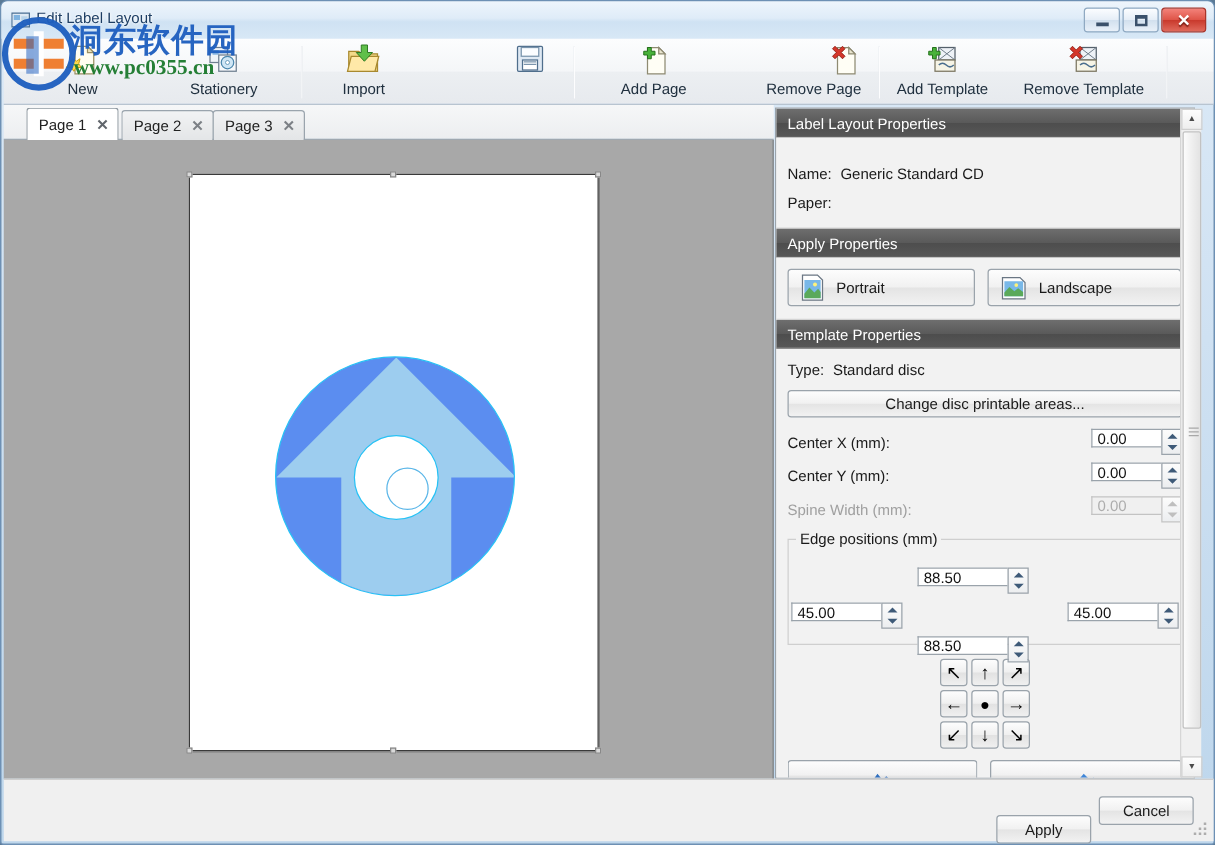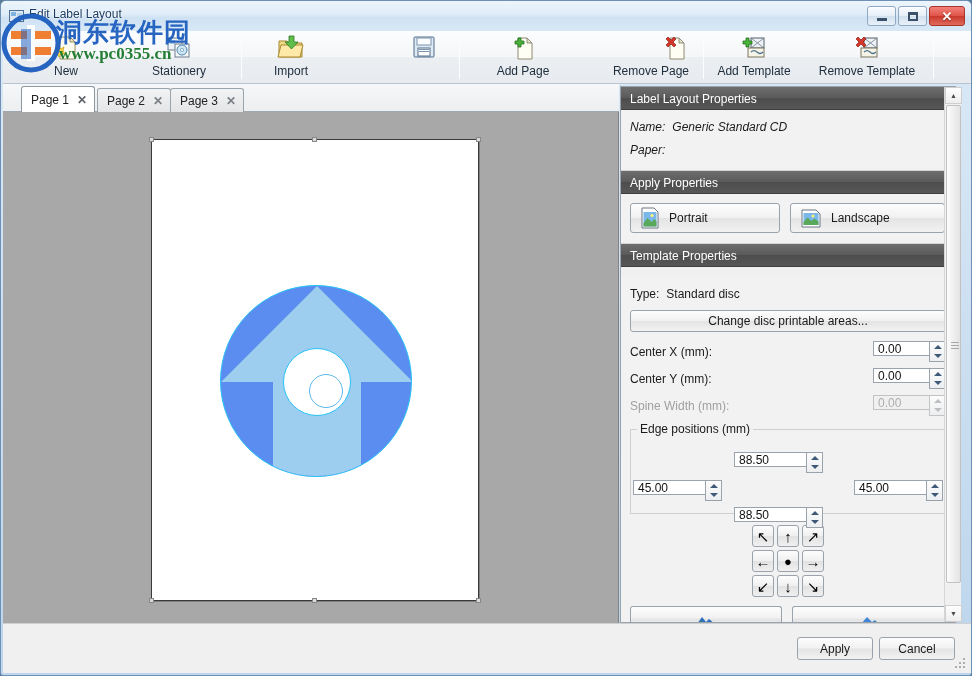--- a/index.html
+++ b/index.html
@@ -208,21 +208,21 @@
 
   
   #footer {
     position:absolute; left:2px; top:622px; width:968px; height:50px;
     background:#f0f0f0;
     border-top:1px solid #cfcfcf;
   }
   #apply, #cancel {
     position:absolute; top:13px; height:23px; width:76px;
   }
-  #apply { left:794px; }
+  #apply { left:794px;margin-top:15px; }
   #cancel { left:876px; }
   #grip {
     position:absolute; right:4px; bottom:3px; width:12px; height:12px;
   }
   #grip i { position:absolute; width:2px; height:2px; background:#adadad; }
 
   
   #wm {
     position:absolute; left:0; top:12px; width:215px; height:62px;
     pointer-events:none; opacity:.96;
@@ -410,21 +410,21 @@
       <div class="handle" style="left:-3px;bottom:-3px;"></div>
       <div class="handle" style="right:-3px;bottom:-3px;"></div>
       <div class="handle" style="left:160px;top:-3px;"></div>
       <div class="handle" style="left:160px;bottom:-3px;"></div>
     </div>
   </div>
 
   <div id="rightpanel">
 
     <div class="sechead">Label Layout Properties</div>
-    <div class="secbody" style="padding-top:10px;font-style:italic;">
+    <div class="secbody" style="padding-top:22px;">
       <div class="row" style="margin-bottom:9px;">
         <span class="lbl">Name:</span>
         <span class="valtxt">Generic Standard CD</span>
       </div>
       <div class="row" style="margin-bottom:4px;">
         <span class="lbl" style="width:44px;">Paper:</span>
       </div>
     </div>
 
     <div class="sechead">Apply Properties</div>
@@ -445,21 +445,21 @@
             <rect x="3.5" y="5" width="15" height="12" fill="#79b8e8"></rect>
             <path d="M3.5 14 l4 -4.5 4 3.5 3 -2.5 4 3 0 3.5 -15 0z" fill="#5aa95a"></path>
             <circle cx="13" cy="8" r="1.5" fill="#fff27a"></circle>
           </svg>
           <span style="margin-left:9px;">Landscape</span>
         </div>
       </div>
     </div>
 
     <div class="sechead">Template Properties</div>
-    <div class="secbody" style="padding-top:10px;border-bottom:none;margin-top:10px;">
+    <div class="secbody" style="padding-top:10px;border-bottom:none;">
       <div class="row" style="margin-bottom:9px;">
         <span class="lbl">Type:</span>
         <span class="valtxt">Standard disc</span>
       </div>
 
       <div class="btn" style="width:316px;height:22px;margin-bottom:9px;">
         <span>Change disc printable areas...</span>
       </div>
 
       <div class="row" style="justify-content:space-between;margin-bottom:6px;">

